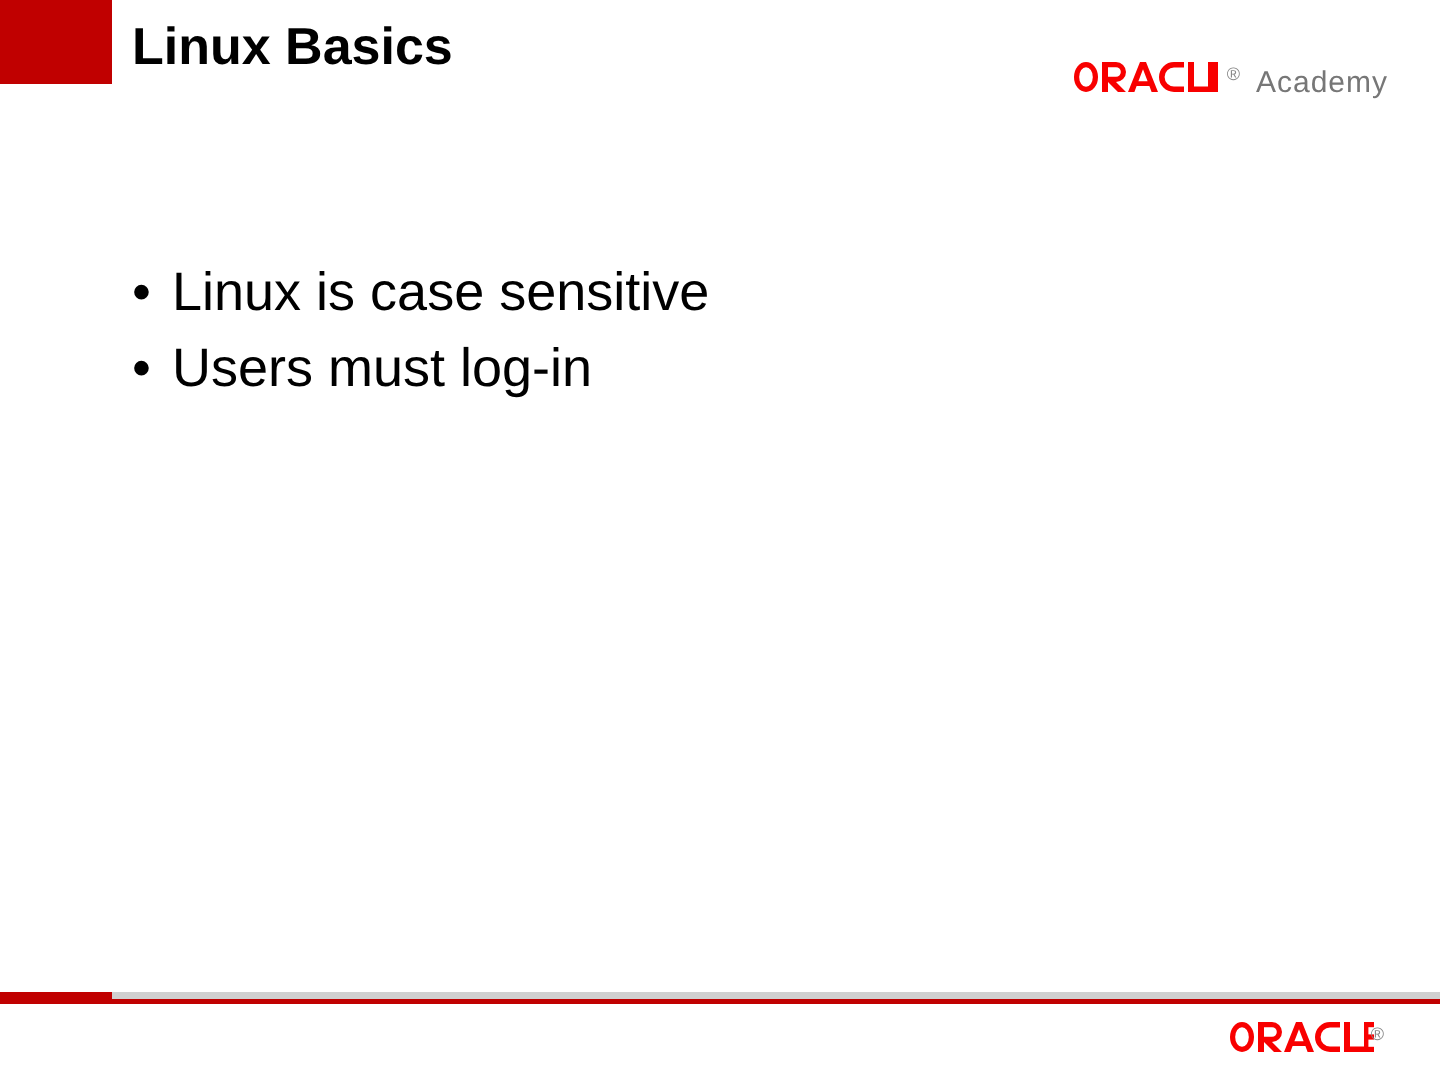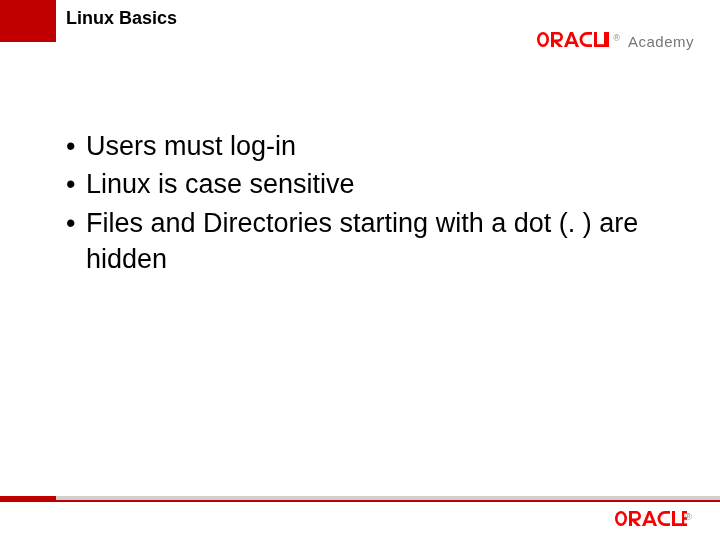--- a/index.html
+++ b/index.html
@@ -1,20 +1,20 @@
 <!DOCTYPE html>
 <html><head>
 <meta charset="utf-8">
 <style>
   * { margin: 0; padding: 0; box-sizing: border-box; }
   html, body { width: 720px; height: 540px; font-family: Arial, Helvetica, sans-serif; background: #fff; }
   .slide { position: relative; width: 720px; height: 540px; overflow: hidden; }
 
   .red-box { position: absolute; top: 0; left: 0; width: 56px; height: 42px; background: #c00000; }
-  .title { position: absolute; top: 8px; left: 66px; font-size: 18px; font-weight: bold; color: #000; }
+  .title { position: absolute; top: 8px; left: 66px; font-size: 26px; font-weight: bold; color: #000; }
 
   .top-brand { position: absolute; top: 6px; right: 26px; display: flex; align-items: baseline; gap: 6px; }
   .oracle-wordmark { display: flex; gap: 1.2px; align-items: center; }
   .oracle-wordmark svg { display: block; }
   .reg { font-size: 9px; color: #888; position: relative; top: -6px; left: -2px; }
   .academy { font-size: 15px; color: #777; letter-spacing: 0.5px; margin-top: 27px; }
 
   .body { position: absolute; top: 128px; left: 66px; right: 50px; }
   .bullets { list-style: none; }
   .bullets li { position: relative; padding-left: 20px; font-size: 27px; line-height: 1.35; color: #000; margin-bottom: 2px; }
@@ -55,23 +55,22 @@
           <rect x="67" y="0" width="2.2" height="15"></rect>
         </g>
       </svg>
     </span>
     <span class="reg">®</span>
     <span class="academy">Academy</span>
   </div>
 
   <div class="body">
     <ul class="bullets">
+      <li>Linux is case sensitive</li>
       <li>Users must log-in</li>
-      <li>Linux is case sensitive</li>
-      <li>Files and Directories starting with a dot (. ) are hidden</li>
     </ul>
   </div>
 
   <div class="footer-bar"></div>
 
   <div class="bottom-brand">
     <span class="oracle-wordmark">
       <svg width="72" height="15" viewBox="0 0 72 15">
         <g fill="#f80000">
           <rect x="0" y="0" width="12" height="15" rx="7.5"></rect>

